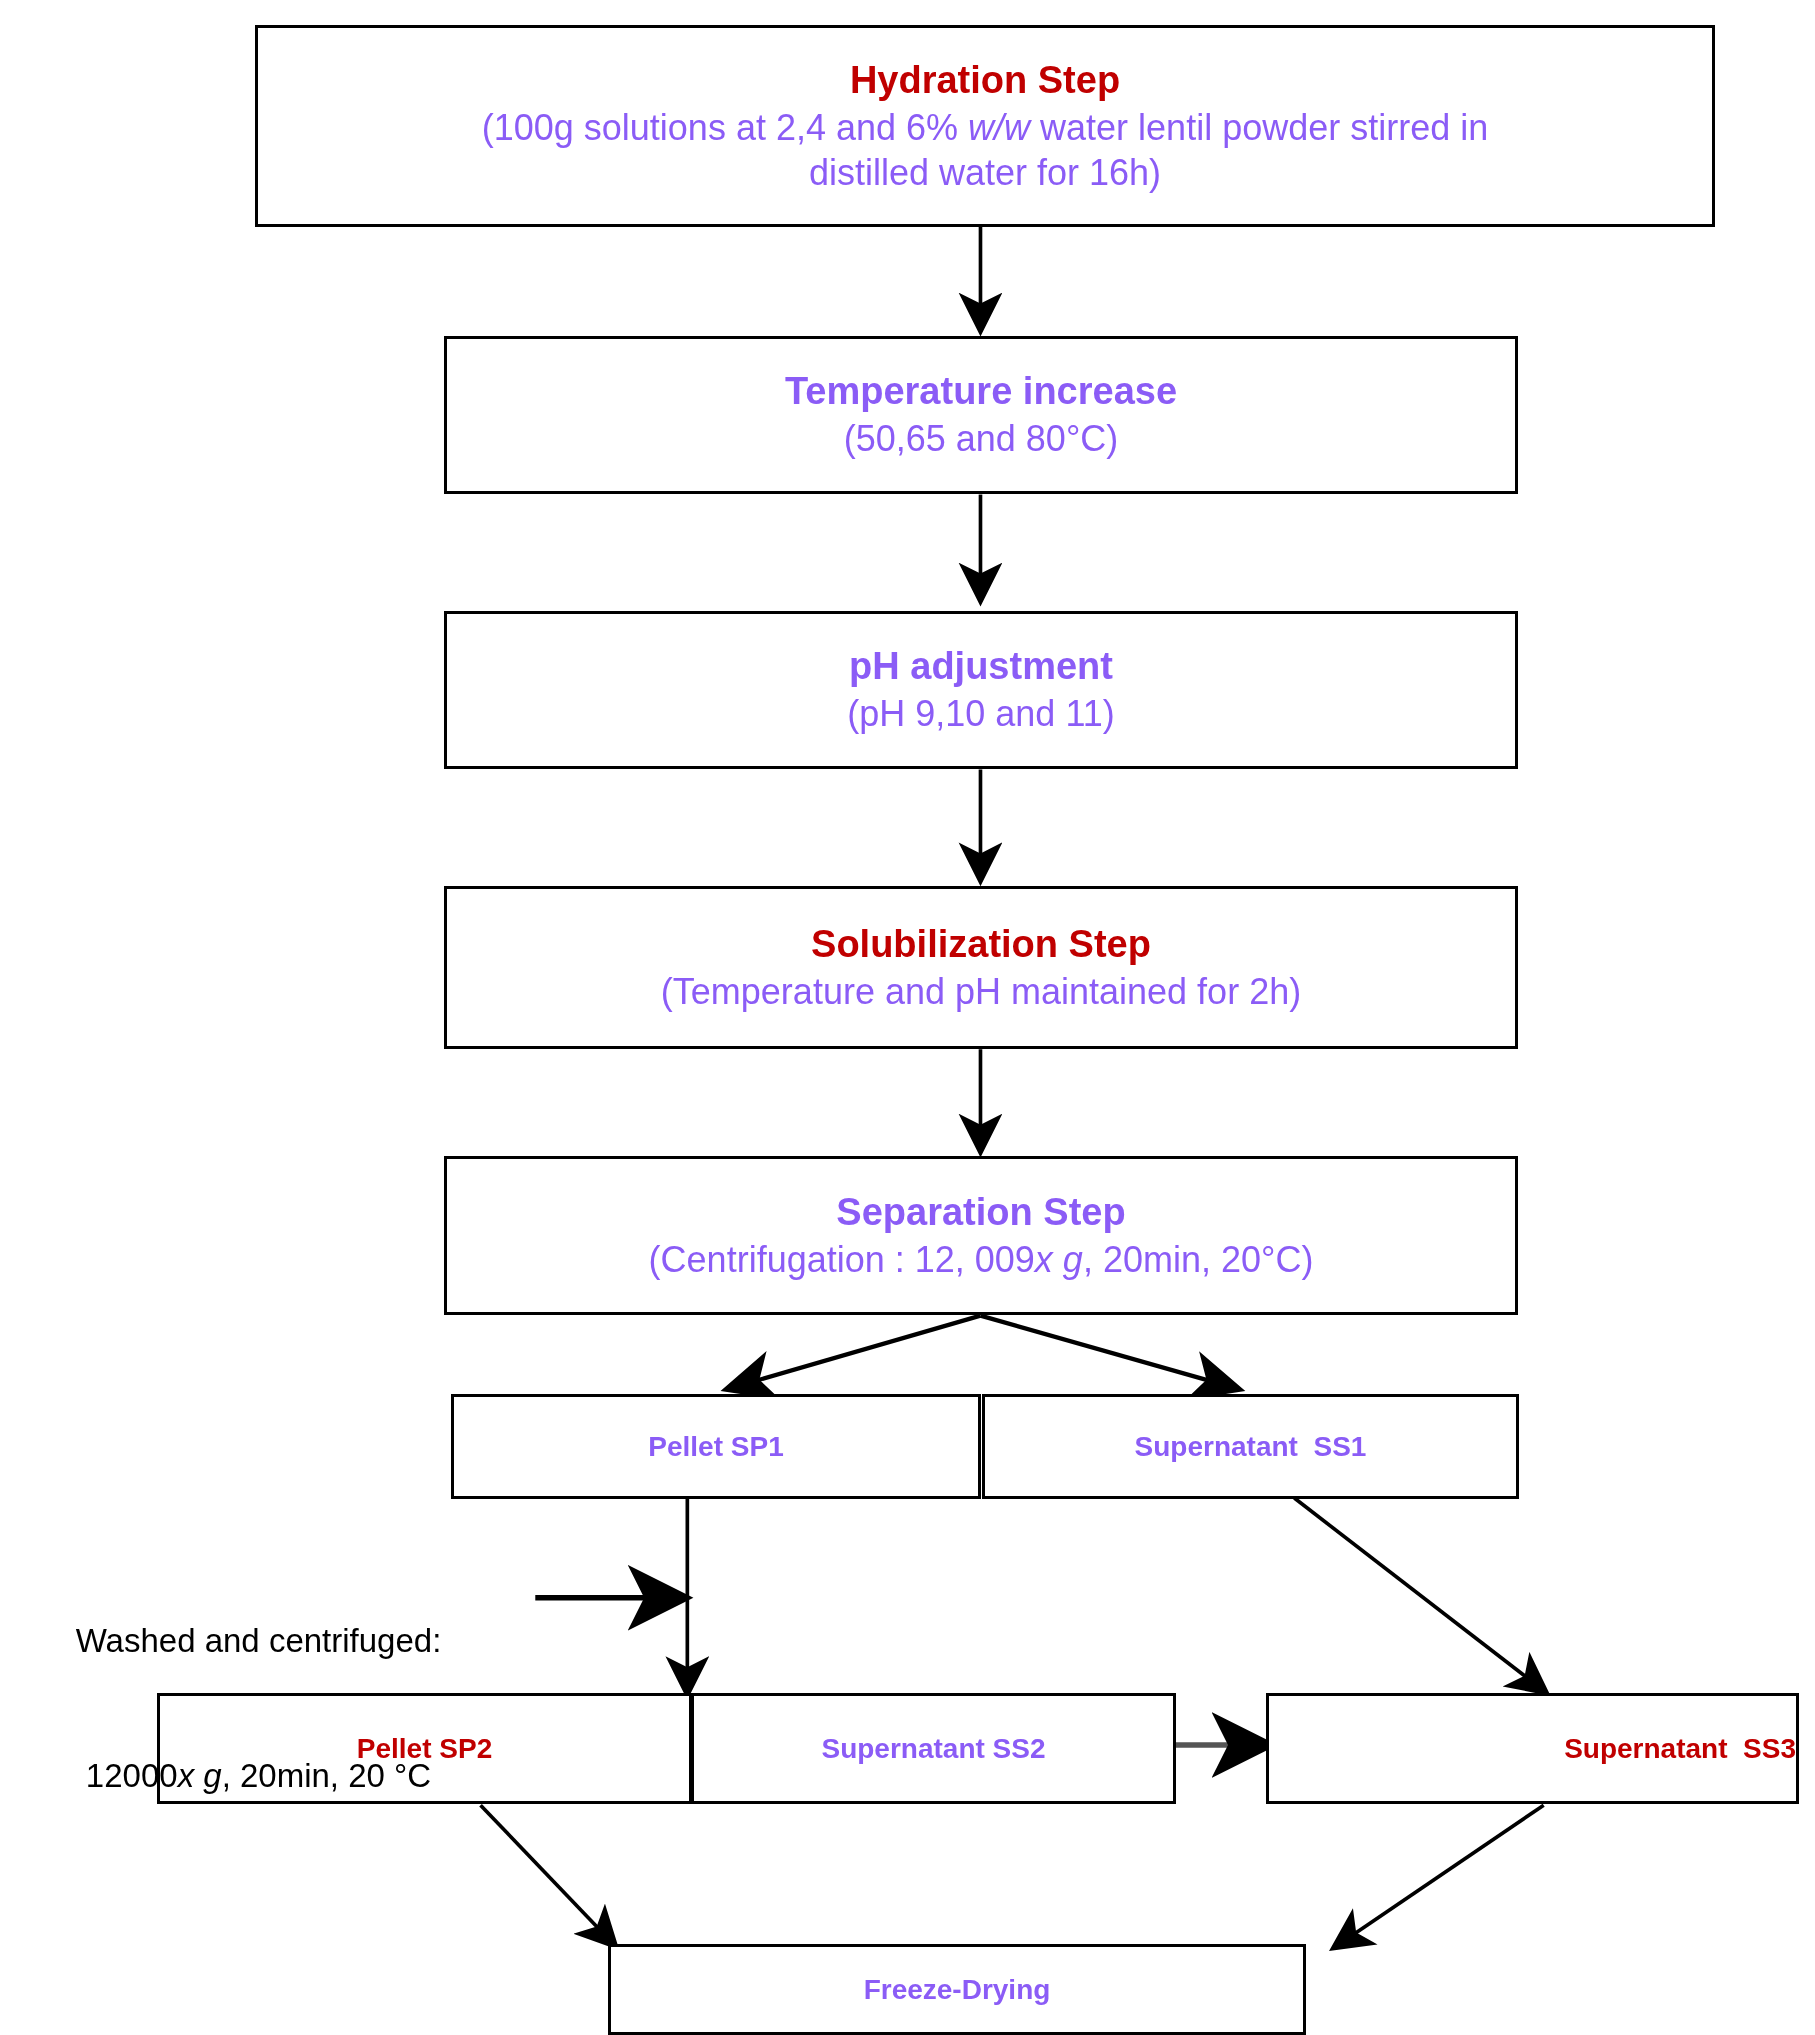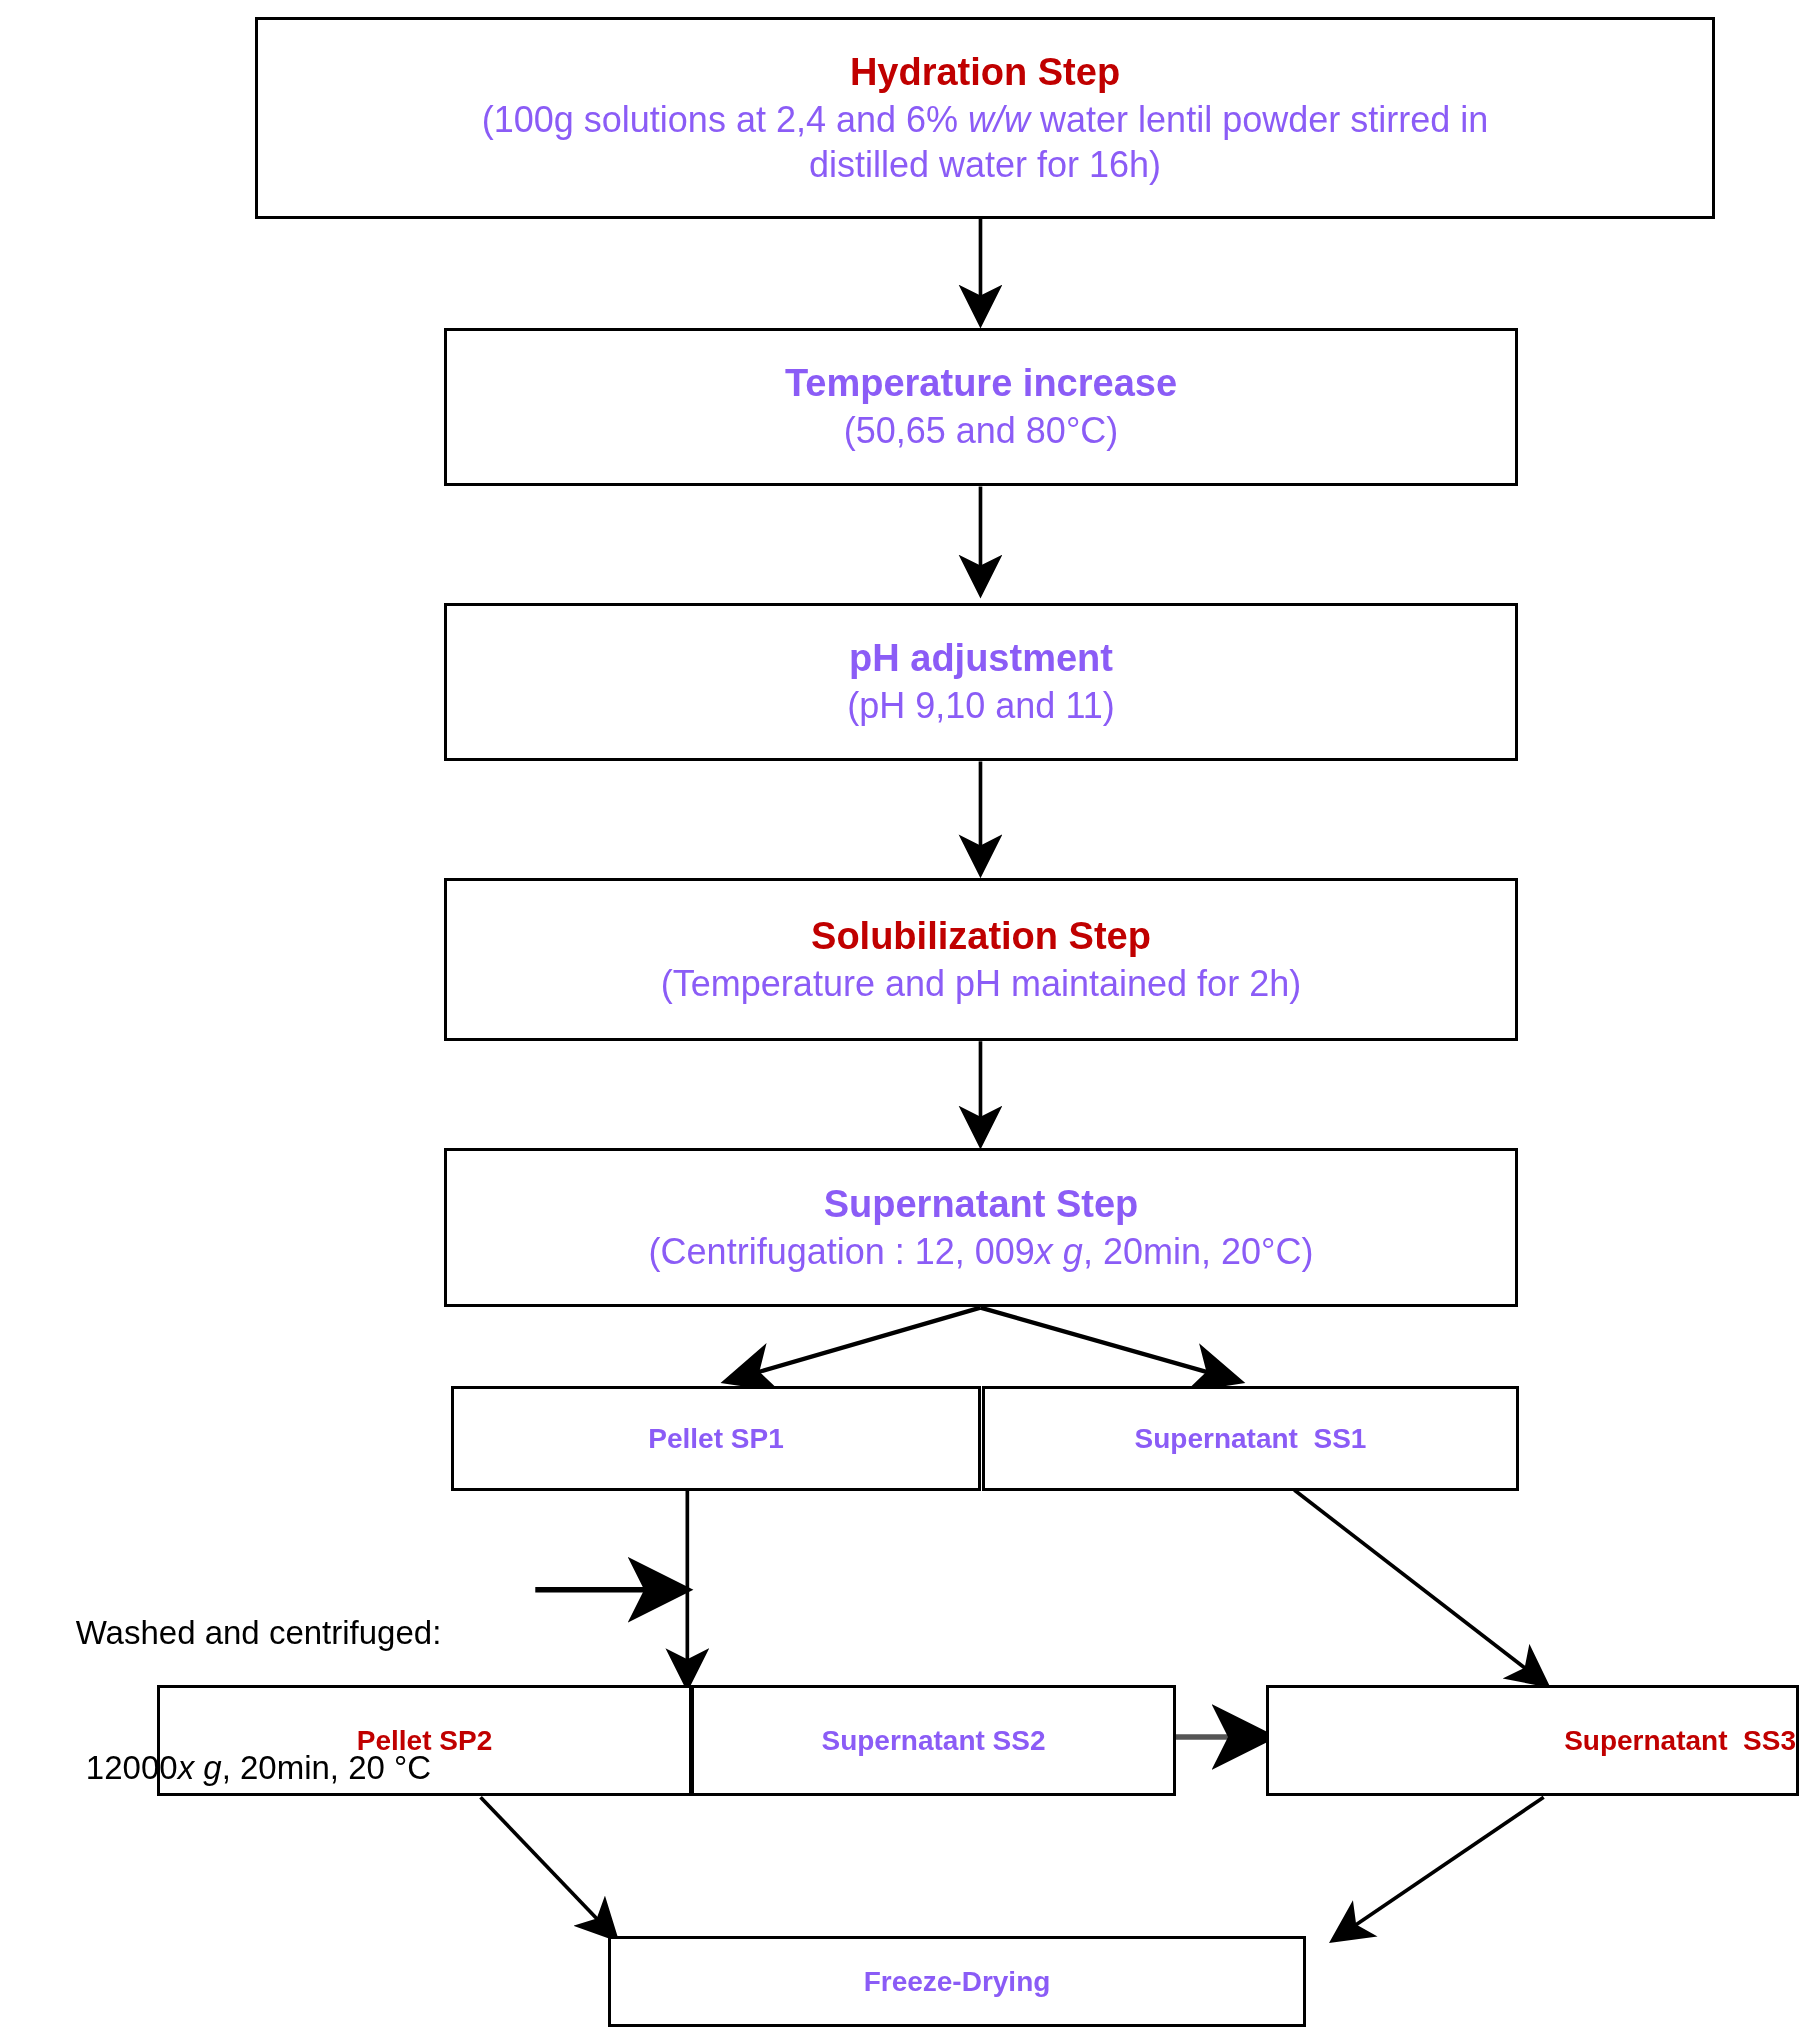--- a/index.html
+++ b/index.html
@@ -1,20 +1,20 @@
 <!DOCTYPE html>
 <html style="font-size:9.7px"><head>
 <meta charset="utf-8">
 <style>
   html,body{margin:0;padding:0;background:#ffffff;}
   body{
     font-family:"Liberation Sans", sans-serif;
     width:1815px;height:2035px;position:relative;overflow:hidden;
   }
-  #stage{position:absolute;left:0;top:0;width:1815px;height:1734px;}
+  #stage{position:absolute;left:0;top:8px;width:1815px;height:1734px;}
 
   .box{
     position:absolute;
     box-sizing:border-box;
     border:3px solid #000000;
     background:#ffffff;
     display:flex;
     flex-direction:column;
     align-items:center;
     justify-content:center;
@@ -104,21 +104,21 @@
     <span class="ln t-main bold blk">pH adjustment</span>
     <span class="ln t-sub blk">(pH 9,10 and 11)</span>
   </div>
 
   <div class="box" style="left:444px;top:878px;width:1074px;height:163px;">
     <span class="ln t-main red">Solubilization Step</span>
     <span class="ln t-sub blk">(Temperature and pH maintained for 2h)</span>
   </div>
 
   <div class="box" style="left:444px;top:1148px;width:1074px;height:159px;">
-    <span class="ln t-main bold blk">Supernatant Step</span>
+    <span class="ln t-main bold blk">Separation Step</span>
     <span class="ln t-sub blk"><span>(Centrifugation : 12, 009</span><span class="em">x g</span><span>, 20min, 20°C)</span></span>
   </div>
 
   <div class="box" style="left:451px;top:1386px;width:530px;height:105px;">
     <span class="ln t-node blk">Pellet SP1</span>
   </div>
 
   <div class="box" style="left:982px;top:1386px;width:537px;height:105px;">
     <span class="ln t-node blk">Supernatant  SS1</span>
   </div>

